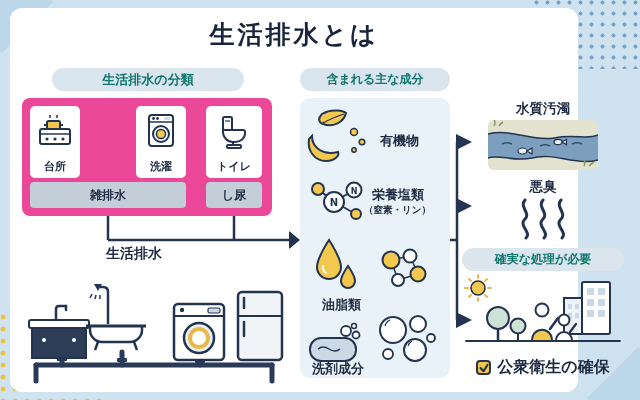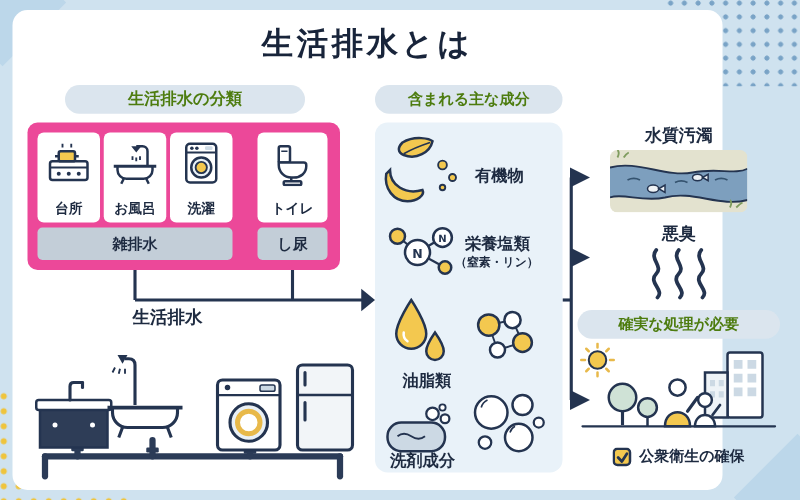--- a/index.html
+++ b/index.html
@@ -8,21 +8,21 @@
   .stage { position:relative; width:640px; height:400px; background:#cfe2ef; overflow:hidden; }
   .deco-corner-tl { position:absolute; left:-34px; top:-34px; width:72px; height:72px; background:#bcd7ea; transform:rotate(45deg); }
   .deco-corner-br { position:absolute; right:-34px; bottom:-34px; width:72px; height:72px; background:#bcd7ea; transform:rotate(45deg); }
   .deco-tr { position:absolute; top:-3px; right:-3px; width:112px; height:72px;
     background-image:radial-gradient(#79a3c6 1.8px, transparent 2.3px); background-size:11px 11px; }
   .deco-bl { position:absolute; bottom:-3px; left:-3px; width:108px; height:92px;
     background-image:radial-gradient(#efc43d 2.2px, transparent 2.7px); background-size:12px 12px; }
   .card { position:absolute; left:10px; top:8px; width:568px; height:384px; background:#ffffff; border-radius:12px; }
   .title { position:absolute; top:10px; left:0; width:100%; text-align:center; font-size:25px; font-weight:bold; letter-spacing:3px; color:#18243a; }
   .connectors { position:absolute; left:0; top:0; }
-  .pill { position:absolute; background:#dbe5ee; border-radius:13px; text-align:center; font-weight:bold; height:23px; line-height:23px; color:#4d7c0f; }
+  .pill { position:absolute; background:#dbe5ee; border-radius:13px; text-align:center; font-weight:bold; height:23px; line-height:23px; color:#0f766e; }
   .pill-left { left:42px; top:60px; width:192px; font-size:13px; }
   .pill-mid { left:290px; top:60px; width:150px; font-size:12px; }
   .pill-right { left:452px; top:60px; width:162px; font-size:12px; }
   .pill-treat { left:452px; top:240px; width:162px; font-size:12px; }
   .class-box { position:absolute; left:12px; top:90px; width:250px; height:118px; background:#ec4899; border-radius:8px; }
   .tile { position:absolute; top:8px; width:50px; height:72px; background:#fff; border-radius:5px;
     display:flex; flex-direction:column; align-items:center; justify-content:flex-end; padding-bottom:4px; }
   .t0{left:8px;} .t1{left:61px;} .t2{left:114px;} .t3{left:184px; width:56px;}
   .tile-icon { position:absolute; top:7px; left:50%; transform:translateX(-50%); }
   .tile-label { font-size:11px; font-weight:bold; }
@@ -36,21 +36,21 @@
   .soap { left:8px; top:224px; } .bubbles { left:76px; top:214px; }
   .comp-label { position:absolute; font-size:13px; font-weight:bold; }
   .l0 { left:80px; top:34px; } .l1 { left:72px; top:88px; }
   .comp-note { position:absolute; left:64px; top:106px; font-size:9.5px; font-weight:bold; }
   .l2 { left:22px; top:198px; } .l3 { left:12px; top:262px; }
   .effect-label { position:absolute; left:452px; width:162px; text-align:center; font-size:13.5px; font-weight:bold; }
   .e0 { top:92px; } .e1 { top:170px; }
   .river { position:absolute; left:478px; top:112px; width:110px; height:50px; border-radius:6px; overflow:hidden; }
   .stink { position:absolute; left:506px; top:190px; }
   .town { position:absolute; left:452px; top:266px; }
-  .goal { position:absolute; left:452px; top:349px; width:162px; display:flex; align-items:center; justify-content:center; gap:5px; font-size:12px; font-weight:bold; }
+  .goal { position:absolute; left:452px; top:349px; width:162px; display:flex; align-items:center; justify-content:center; gap:5px; font-size:16px; font-weight:bold; }
   .house { position:absolute; left:12px; top:260px; }
 </style>
 </head>
 <body>
 
 <div class="stage">
   <div class="deco-corner-tl"></div>
   <div class="deco-corner-br"></div>
   <div class="deco-tr"></div>
   <div class="deco-bl"></div>
@@ -82,31 +82,20 @@
           <rect x="4" y="16" width="30" height="15" rx="2" fill="#fff" stroke="#243450" stroke-width="2"></rect>
           <line x1="4" y1="21" x2="34" y2="21" stroke="#243450" stroke-width="1.5"></line>
           <circle cx="11" cy="26" r="1.6" fill="#243450"></circle>
             <circle cx="19" cy="26" r="1.6" fill="#243450"></circle>
             <circle cx="27" cy="26" r="1.6" fill="#243450"></circle>
           <rect x="11" y="8" width="13" height="8" rx="1.5" fill="#f3c84f" stroke="#243450" stroke-width="2"></rect>
           <path d="M8,12 h3 M24,12 h3" stroke="#243450" stroke-width="2"></path>
           <path d="M14,5 v-3 M21,5 v-3" stroke="#243450" stroke-width="1.5"></path>
         </svg>
         <div class="tile-label">台所</div>
-      </div>
-      <div class="tile t1">
-        <svg class="tile-icon" width="38" height="36" viewBox="0 0 38 36">
-          <path d="M5,20 v3 a7,7 0 0 0 7,7 h14 a7,7 0 0 0 7,-7 v-3" fill="#fff" stroke="#243450" stroke-width="2"></path>
-          <line x1="2" y1="20" x2="36" y2="20" stroke="#243450" stroke-width="2.5"></line>
-          <path d="M10,30 l-2,4 M28,30 l2,4" stroke="#243450" stroke-width="2"></path>
-          <path d="M29,20 V8 a4,4 0 0 0 -4,-4 h-5" fill="none" stroke="#243450" stroke-width="2"></path>
-          <polygon points="16,4 24,4 20,9" fill="#243450"></polygon>
-          <path d="M17,12 v3 M20,13 v3 M23,12 v3" stroke="#243450" stroke-width="1.5"></path>
-        </svg>
-        <div class="tile-label">お風呂</div>
       </div>
       <div class="tile t2">
         <svg class="tile-icon" width="34" height="36" viewBox="0 0 34 36">
           <rect x="5" y="2" width="24" height="31" rx="3" fill="#fff" stroke="#243450" stroke-width="2"></rect>
           <line x1="5" y1="9" x2="29" y2="9" stroke="#243450" stroke-width="1.5"></line>
           <circle cx="9.5" cy="5.5" r="1.4" fill="#243450"></circle>
             <circle cx="13.5" cy="5.5" r="1.4" fill="#243450"></circle>
           <rect x="20" y="4" width="6" height="3" rx="1" fill="#cfdbe6"></rect>
           <circle cx="17" cy="21" r="8" fill="#e9f2f9" stroke="#243450" stroke-width="2"></circle>
           <circle cx="17" cy="21" r="4.5" fill="#f3c84f" stroke="#243450" stroke-width="1.5"></circle>

